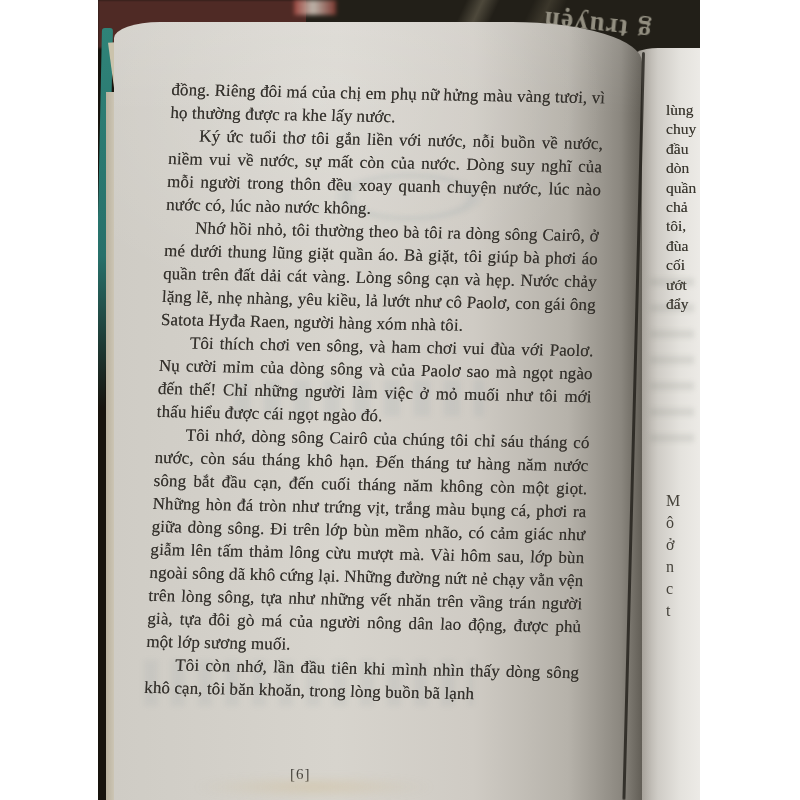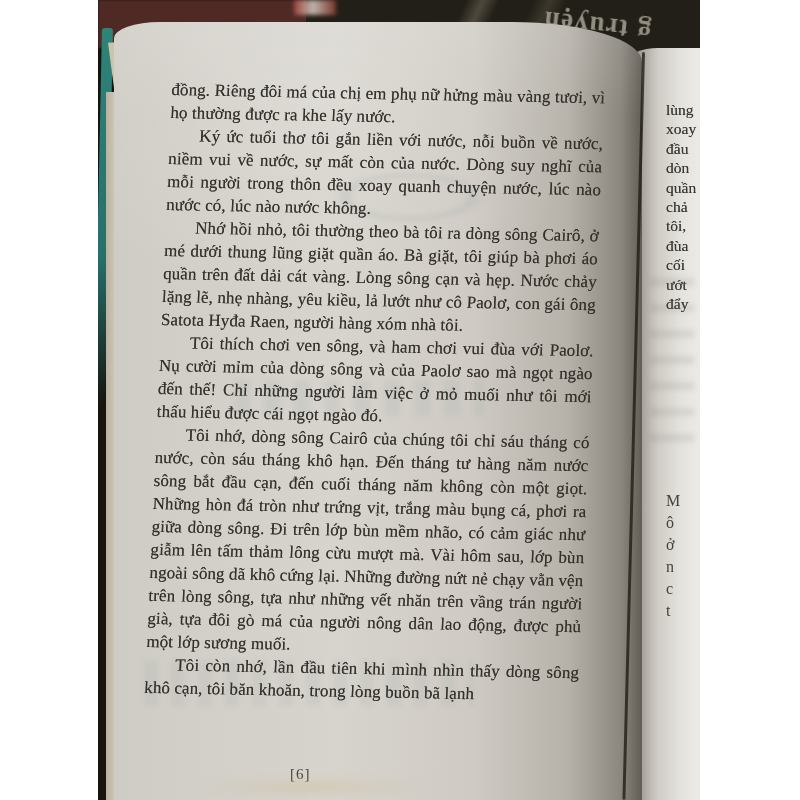--- a/index.html
+++ b/index.html
@@ -87,21 +87,21 @@
     <div class="bg-redspot"></div>
     <div class="bg-upside-text">g truyện</div>
 
     <div class="teal-edge"></div>
     <div class="stack-left"></div>
     <div class="stack-wedge"></div>
 
     <div class="right-page">
       <div class="rp-frags">
         <div>lùng</div>
-        <div>xoay</div>
+        <div>chuy</div>
         <div>đầu</div>
         <div>dòn</div>
         <div>quần</div>
         <div>chả</div>
         <div>tôi,</div>
         <div>đùa</div>
         <div>cối</div>
         <div>ướt</div>
         <div>đẩy</div>
       </div>

